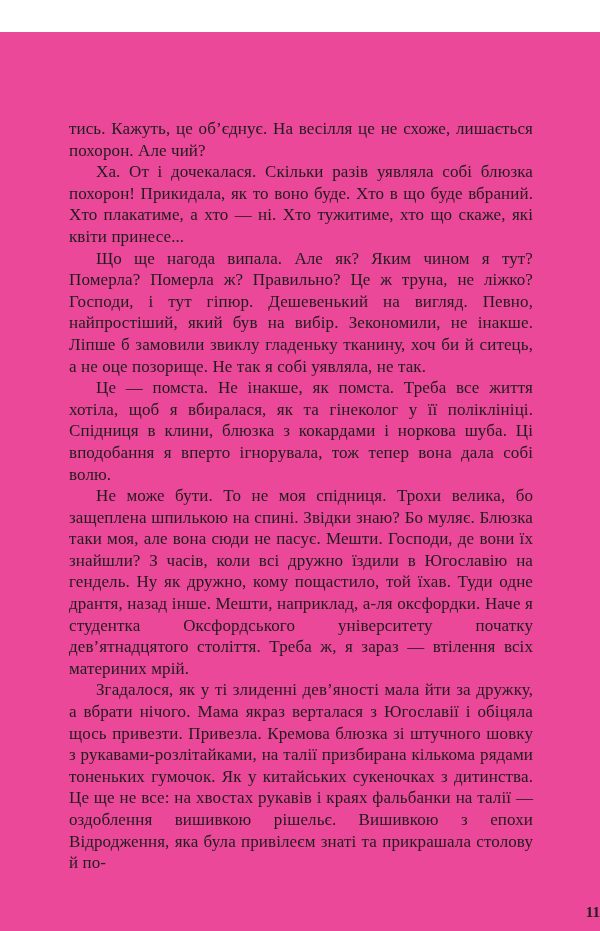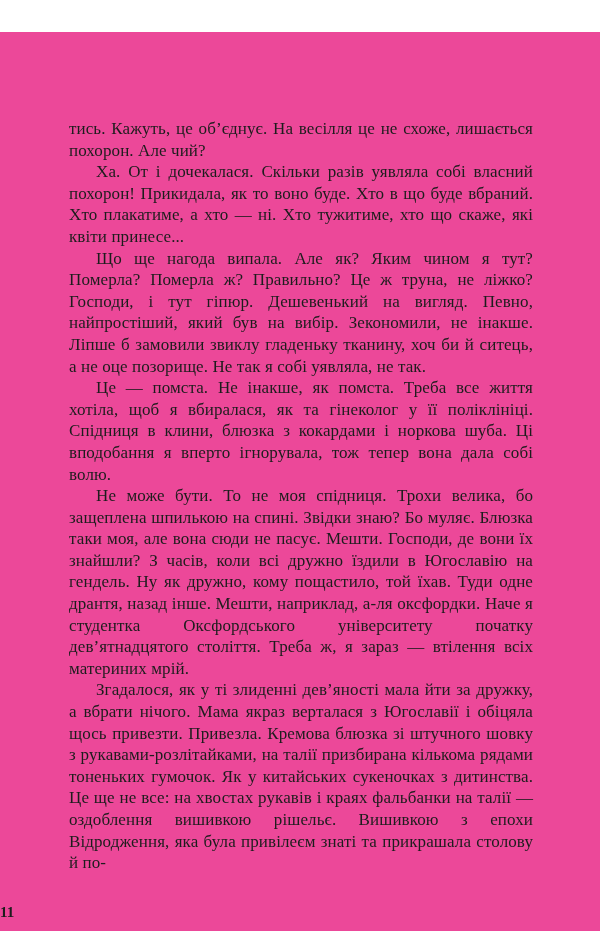--- a/index.html
+++ b/index.html
@@ -34,32 +34,33 @@
     text-indent: 27px;
   }
   .text-block p.continuation {
     text-indent: 0;
   }
   .page-number {
     position: absolute;
     left: 0;
     bottom: 42px;
     width: 100%;
-    text-align: left;
+    text-align: right;
     font-size: 15px;
     font-weight: bold;
     color: #1d1d1d;
+    padding-left: 9px;
   }
 </style>
 </head>
 <body>
 
 <div class="page">
   <div class="text-block">
     <p class="continuation">тись. Кажуть, це об’єднує. На весілля це не схоже, лишається похорон. Але чий?</p>
-    <p>Ха. От і дочекалася. Скільки разів уявляла собі власний похорон! Прикидала, як то воно буде. Хто в що буде вбраний. Хто плакатиме, а хто — ні. Хто тужитиме, хто що скаже, які квіти принесе...</p>
+    <p>Ха. От і дочекалася. Скільки разів уявляла собі блюзка похорон! Прикидала, як то воно буде. Хто в що буде вбраний. Хто плакатиме, а хто — ні. Хто тужитиме, хто що скаже, які квіти принесе...</p>
     <p>Що ще нагода випала. Але як? Яким чином я тут? Померла? Померла ж? Правильно? Це ж труна, не ліжко? Господи, і тут гіпюр. Дешевенький на вигляд. Певно, найпростіший, який був на вибір. Зекономили, не інакше. Ліпше б замовили звиклу гладеньку тканину, хоч би й ситець, а не оце позорище. Не так я собі уявляла, не так.</p>
     <p>Це — помста. Не інакше, як помста. Треба все життя хотіла, щоб я вбиралася, як та гінеколог у її поліклініці. Спідниця в клини, блюзка з кокардами і норкова шуба. Ці вподобання я вперто ігнорувала, тож тепер вона дала собі волю.</p>
     <p>Не може бути. То не моя спідниця. Трохи велика, бо защеплена шпилькою на спині. Звідки знаю? Бо муляє. Блюзка таки моя, але вона сюди не пасує. Мешти. Господи, де вони їх знайшли? З часів, коли всі дружно їздили в Югославію на гендель. Ну як дружно, кому пощастило, той їхав. Туди одне дрантя, назад інше. Мешти, наприклад, а-ля оксфордки. Наче я студентка Оксфордського університету початку дев’ятнадцятого століття. Треба ж, я зараз — втілення всіх материних мрій.</p>
     <p>Згадалося, як у ті злиденні дев’яності мала йти за дружку, а вбрати нічого. Мама якраз верталася з Югославії і обіцяла щось привезти. Привезла. Кремова блюзка зі штучного шовку з рукавами-розлітайками, на талії призбирана кількома рядами тоненьких гумочок. Як у китайських сукеночках з дитинства. Це ще не все: на хвостах рукавів і краях фальбанки на талії — оздоблення вишивкою рішельє. Вишивкою з епохи Відродження, яка була привілеєм знаті та прикрашала столову й по-</p>
   </div>
   <div class="page-number">11</div>
 </div>
 
 </body></html>

